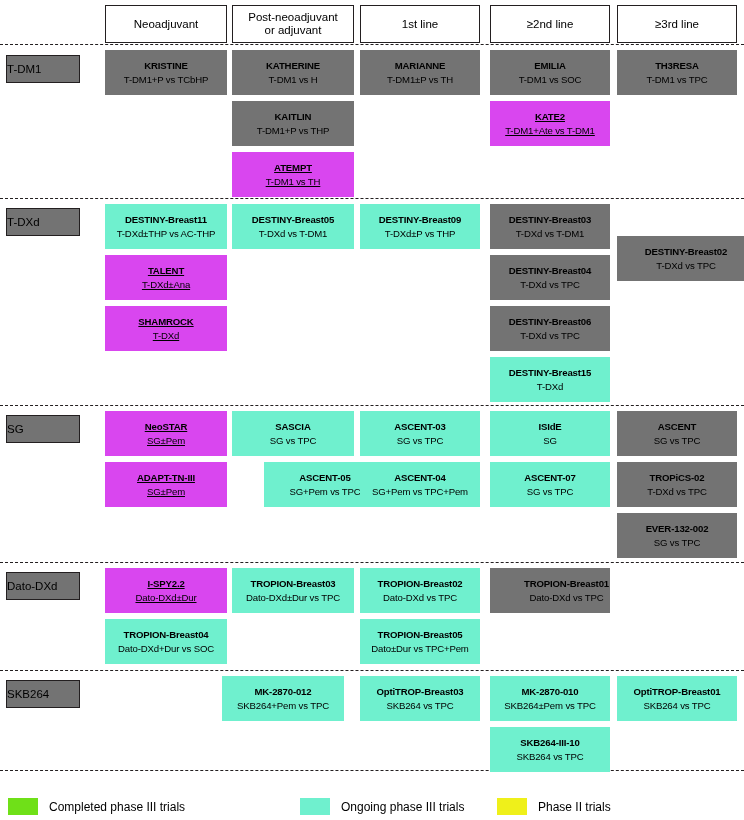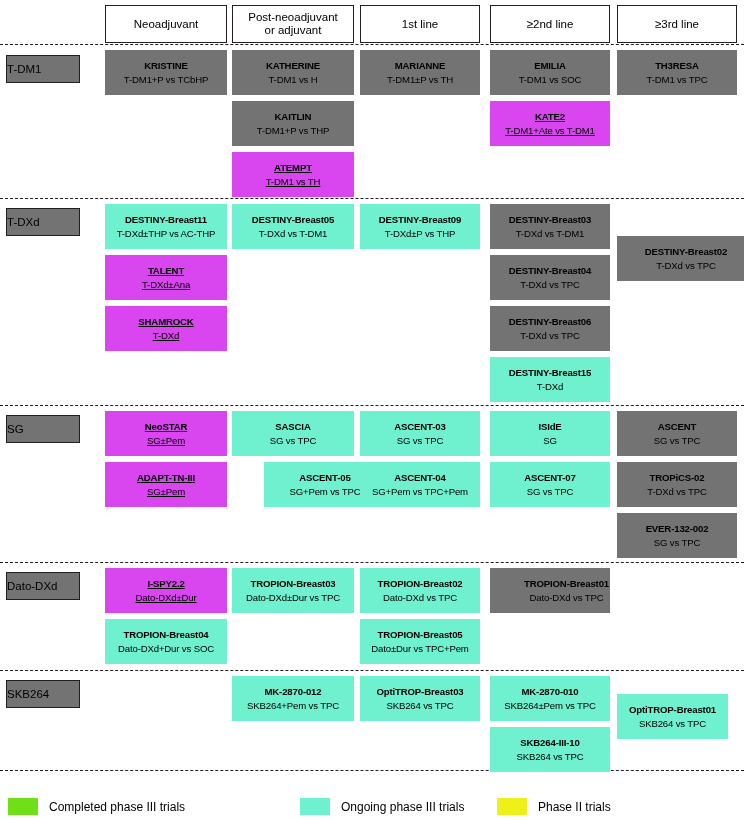--- a/index.html
+++ b/index.html
@@ -247,37 +247,37 @@
       <div class="cmp">Dato-DXd vs TPC</div>
     </div>
     <div class="cell c-ongoing" style="left: 360px; top: 619px; width: 120px; height: 45px;">
       <div class="nm">TROPION-Breast05</div>
       <div class="cmp">Dato±Dur vs TPC+Pem</div>
     </div>
     <div class="cell c-completed" style="left: 490px; top: 568px; width: 120px; height: 45px; padding-left: 36px;">
       <div class="nm">TROPION-Breast01</div>
       <div class="cmp">Dato-DXd vs TPC</div>
     </div>
-    <div class="cell c-ongoing" style="left: 232px; top: 676px; width: 122px; height: 45px;">
+    <div class="cell c-ongoing" style="left: 222px; top: 676px; width: 122px; height: 45px;">
       <div class="nm">MK-2870-012</div>
       <div class="cmp">SKB264+Pem vs TPC</div>
     </div>
     <div class="cell c-ongoing" style="left: 360px; top: 676px; width: 120px; height: 45px;">
       <div class="nm">OptiTROP-Breast03</div>
       <div class="cmp">SKB264 vs TPC</div>
     </div>
     <div class="cell c-ongoing" style="left: 490px; top: 676px; width: 120px; height: 45px;">
       <div class="nm">MK-2870-010</div>
       <div class="cmp">SKB264±Pem vs TPC</div>
     </div>
     <div class="cell c-ongoing" style="left: 490px; top: 727px; width: 120px; height: 45px;">
       <div class="nm">SKB264-III-10</div>
       <div class="cmp">SKB264 vs TPC</div>
     </div>
-    <div class="cell c-ongoing" style="left: 617px; top: 676px; width: 111px; height: 45px; margin-top: 18px;">
+    <div class="cell c-ongoing" style="left: 617px; top: 676px; width: 120px; height: 45px;">
       <div class="nm">OptiTROP-Breast01</div>
       <div class="cmp">SKB264 vs TPC</div>
     </div>
     <div class="legend-item" style="left: 8px; top: 798px;">
       <span class="legend-swatch" style="background: rgb(111, 224, 24);"></span>
       <span class="legend-text">Completed phase III trials</span>
     </div>
     <div class="legend-item" style="left: 300px; top: 798px;">
       <span class="legend-swatch" style="background: rgb(111, 240, 206);"></span>
       <span class="legend-text">Ongoing phase III trials</span>

